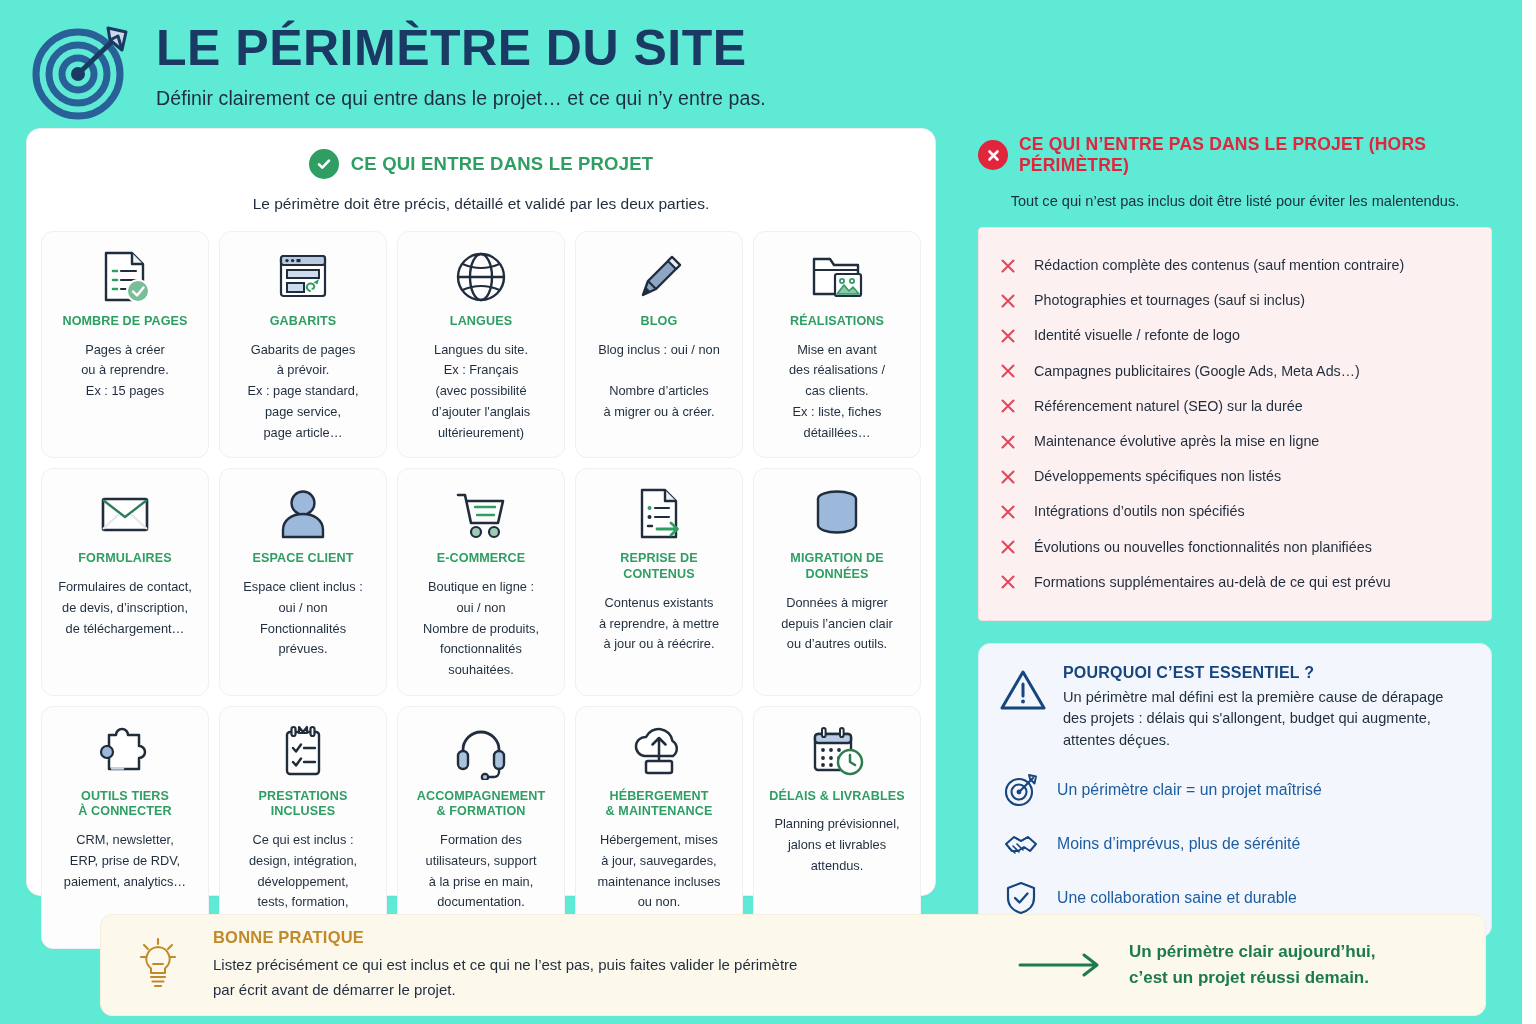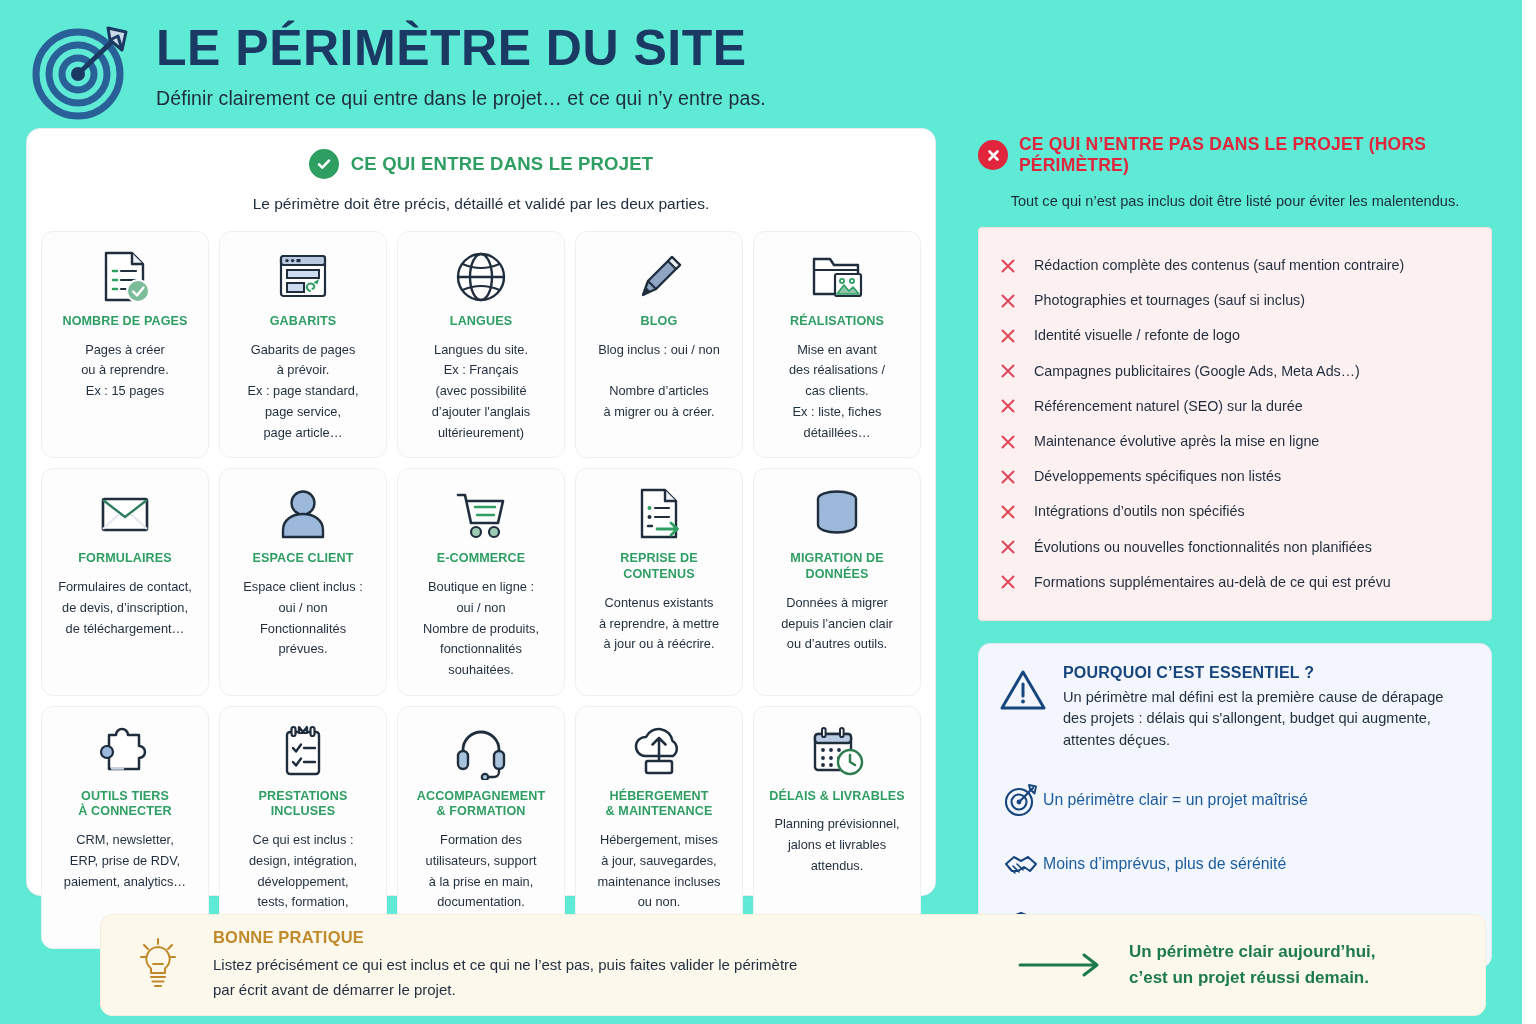--- a/index.html
+++ b/index.html
@@ -206,22 +206,22 @@
   }
   .essential-desc {
     font-size: 14.6px;
     color: #1f2d3d;
     line-height: 1.47;
     margin-top: 5px;
   }
   .benefit-row {
     display: flex;
     align-items: center;
-    gap: 4px;
-    margin-top: 32px;
+    gap: 18px;
+    margin-top: 22px;
     padding-left: 4px;
   }
   .benefit-icon { flex: 0 0 36px; display:flex; align-items:center; justify-content:center; }
   .benefit-text {
     font-size: 15.8px;
     color: #1c5c9e;
   }
 
   
   .footer {

